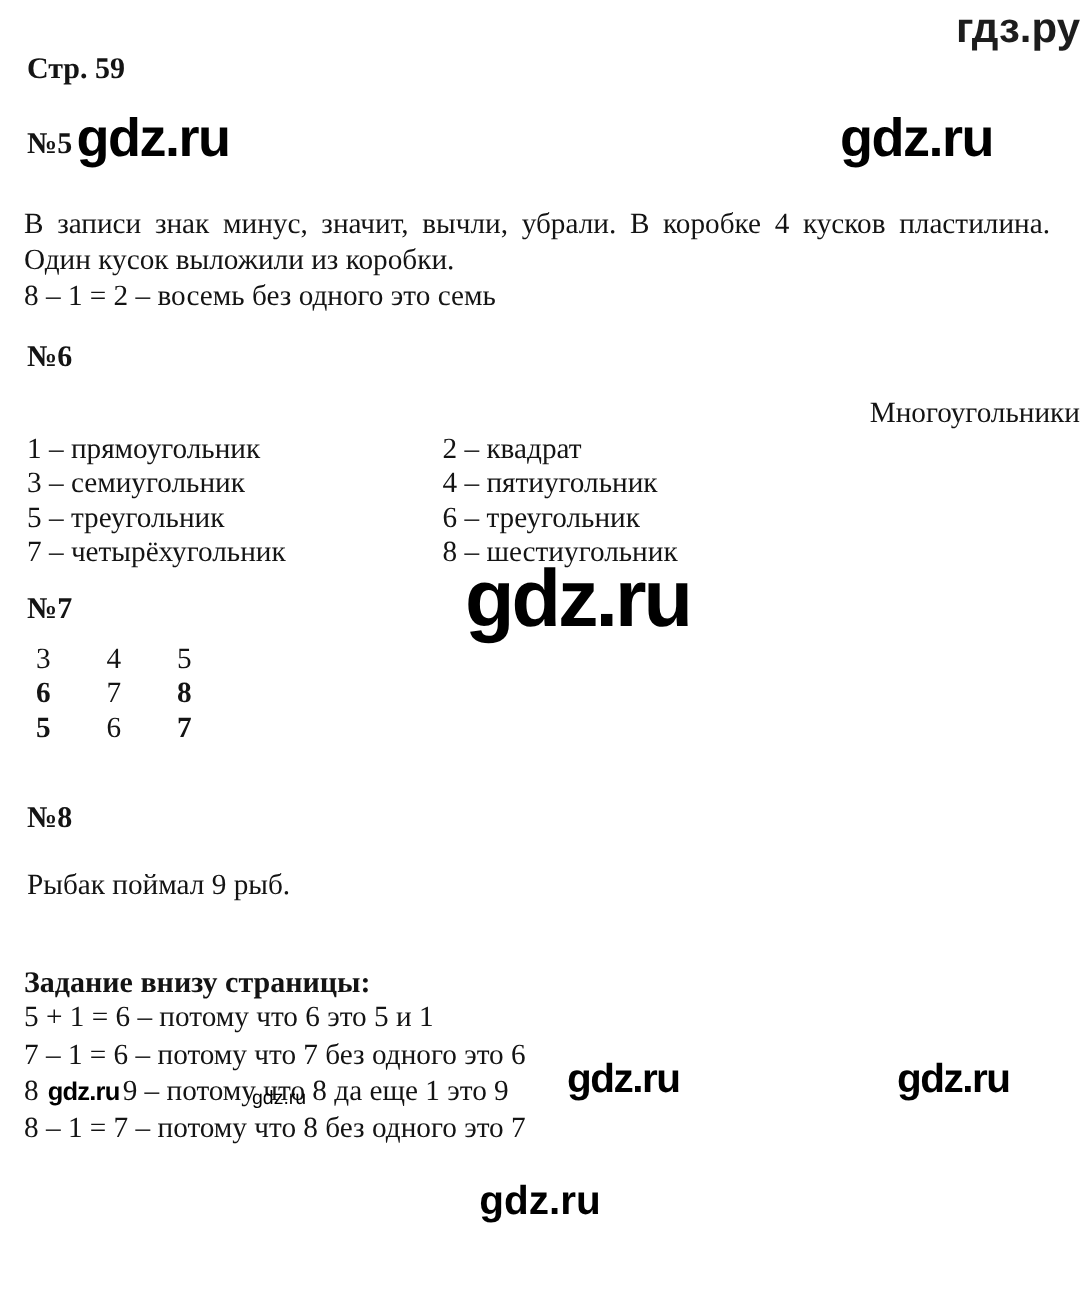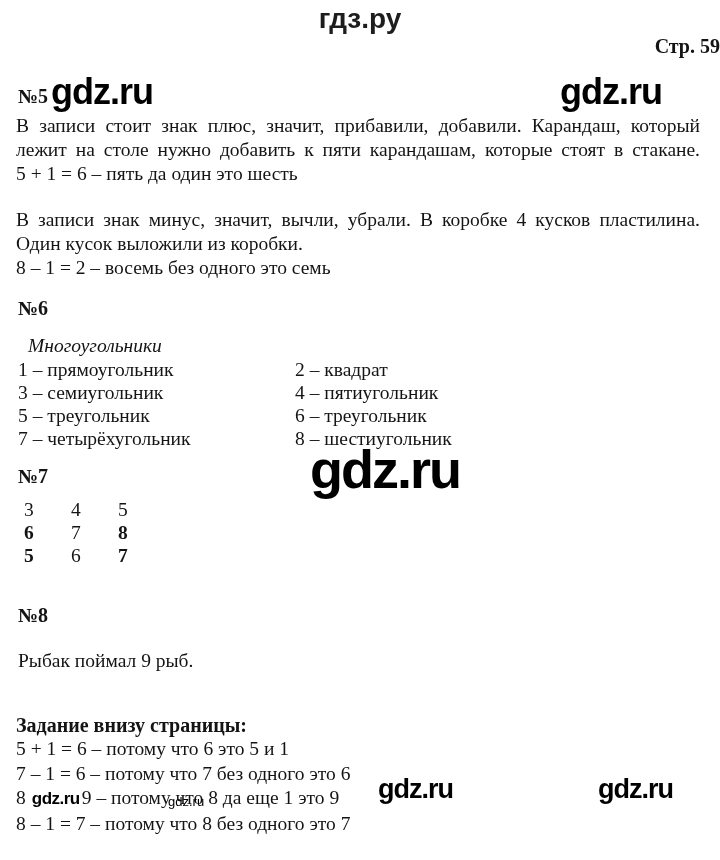--- a/index.html
+++ b/index.html
@@ -10,33 +10,32 @@
     overflow:hidden;
     font-family:"Liberation Serif", serif;
     color:#141414;
     font-size:19.5px;
     line-height:24px;
   }
 
   
   .logo-top{
     padding-top:4px;
-    text-align:center;
+    text-align:right;
     font-family:"Liberation Sans", sans-serif;
     font-weight:700;
     font-size:28px;
     line-height:30px;
     color:#1d1d1d;
   }
   .page-label{
     margin:2px 0 0 18px;
     font-weight:700;
     font-size:20px;
     line-height:20px;
-    text-align:right;
   }
 
   
   .task5-row{
     position:relative;
     margin:14px 0 0 18px;
     height:46px;
   }
   .task-label{
     font-weight:700;
@@ -57,21 +56,21 @@
   .task5-row .wm-right{position:absolute;right:58px;top:0;}
 
   .para{margin:0 0 0 16px;width:684px;}
   .jline{text-align:justify;text-align-last:justify;}
   .para1{margin-top:-2px;}
   .para2{margin-top:22px;}
 
   .task6-label{margin:16px 0 0 18px;}
   .task6-title{
     margin:14px 0 0 28px;
-    font-style:italic;
+    text-align:right;
   }
   .poly-grid{
     margin:0 0 0 18px;
     display:grid;
     grid-template-columns:277px auto;
     line-height:23px;
   }
 
   .task7{position:relative;}
   .task7-label{margin:14px 0 0 18px;}
@@ -139,25 +138,20 @@
   <div class="logo-top">гдз.ру</div>
 
   <div class="page-label">Стр. 59</div>
 
   <div class="task5-row">
     <span class="task-label">№5</span>
     <span class="wm wm-36 wm-left">gdz.ru</span>
     <span class="wm wm-36 wm-right">gdz.ru</span>
   </div>
 
-  <div class="para para1">
-    <div class="jline">В записи стоит знак плюс, значит, прибавили, добавили. Карандаш, который</div>
-    <div class="jline">лежит на столе нужно добавить к пяти карандашам, которые стоят в стакане.</div>
-    <div>5 + 1 = 6 – пять да один это шесть</div>
-  </div>
 
   <div class="para para2">
     <div class="jline">В записи знак минус, значит, вычли, убрали. В коробке 4 кусков пластилина.</div>
     <div>Один кусок выложили из коробки.</div>
     <div>8 – 1 = 2 – восемь без одного это семь</div>
   </div>
 
   <div class="task-label task6-label">№6</div>
   <div class="task6-title">Многоугольники</div>
 

